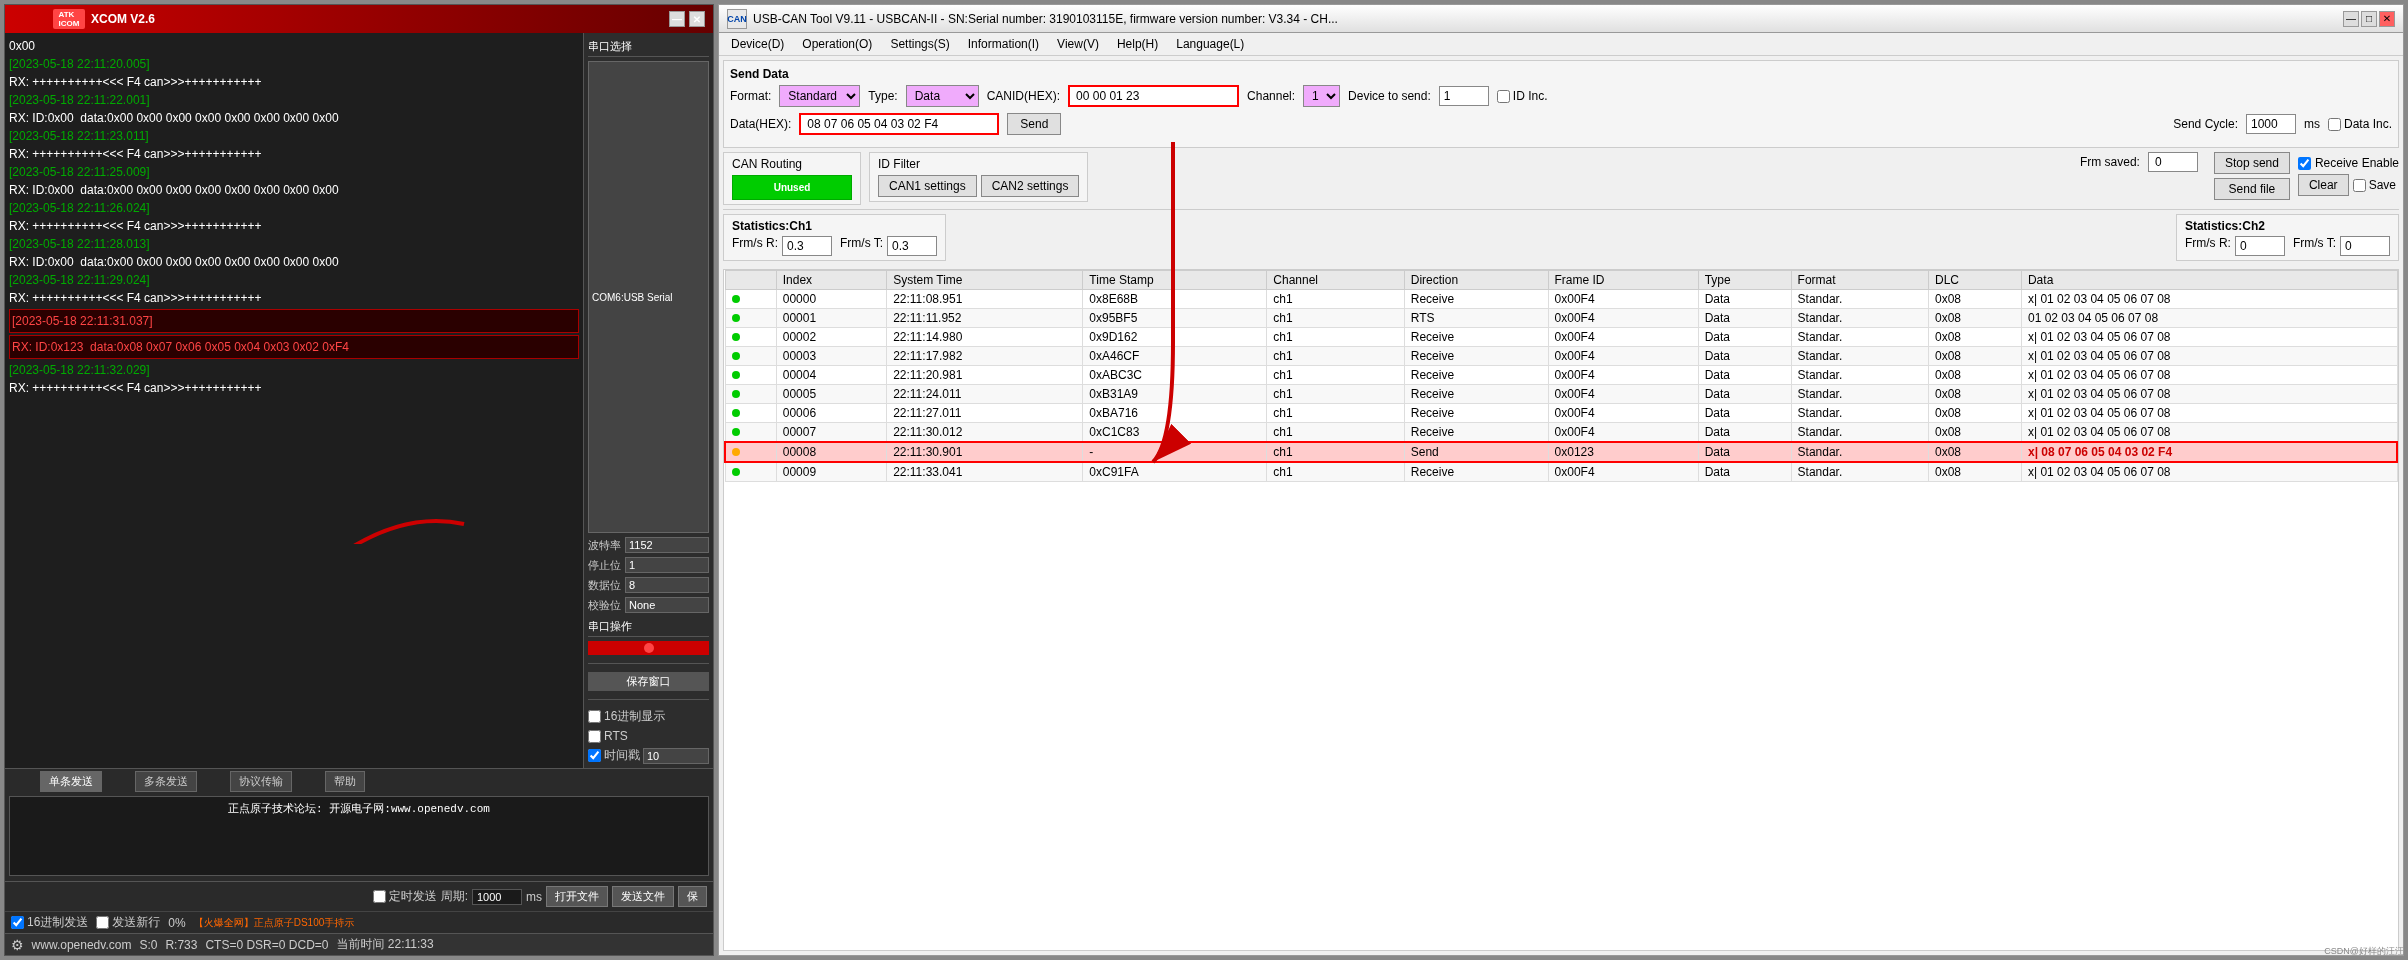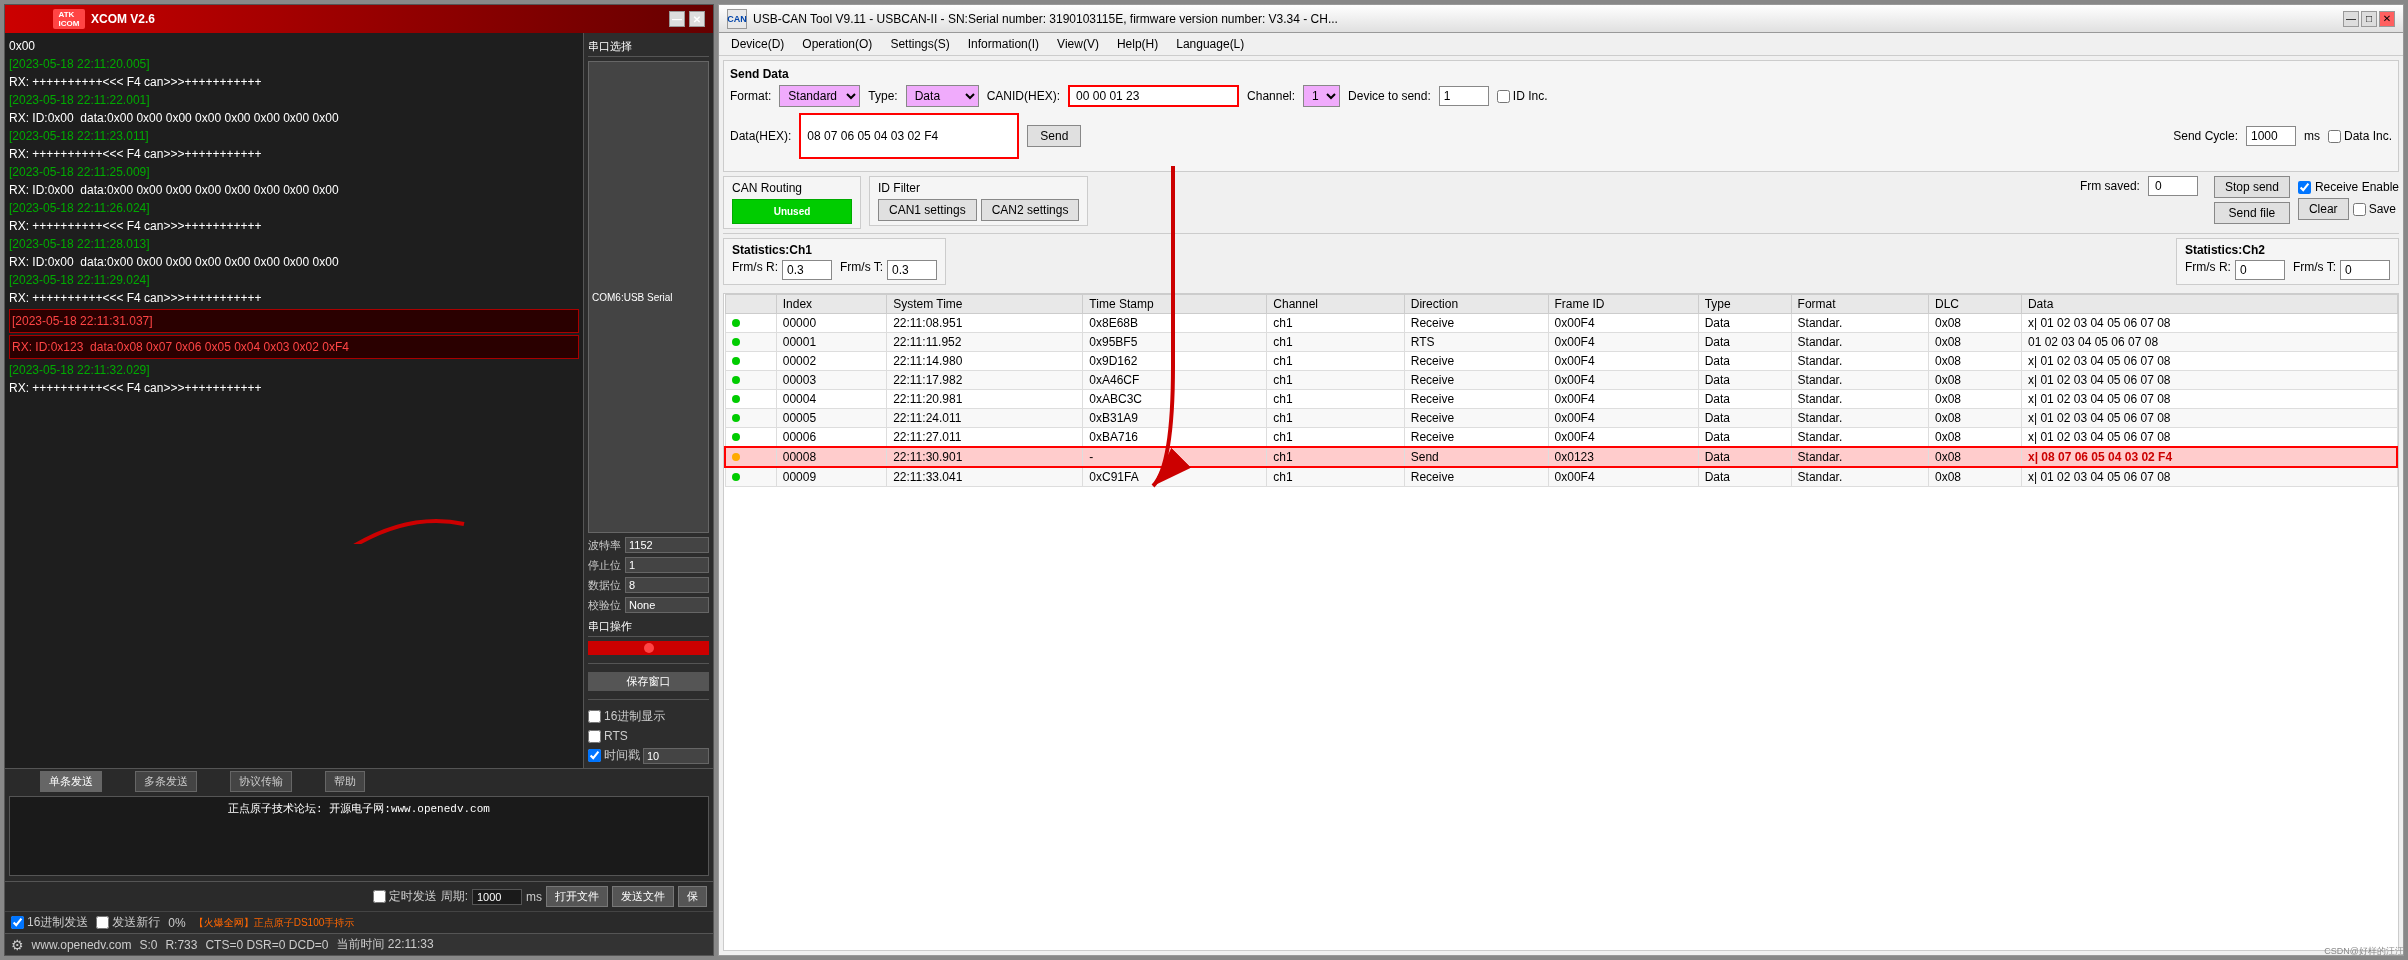--- a/index.html
+++ b/index.html
@@ -173,24 +173,24 @@
     .canid-box {
       background: white;
       border: 2px solid #f00;
       padding: 2px 6px;
       font-size: 12px;
       color: #000;
     }
     .data-hex-box {
       background: white;
       border: 2px solid #f00;
-      padding: 14px 6px;
+      padding: 2px 6px;
       font-size: 12px;
       color: #000;
-      width: 220px;
+      width: 200px;
     }
     .send-btn {
       background: #e0e0e0;
       border: 1px solid #888;
       padding: 3px 12px;
       font-size: 12px;
       cursor: pointer;
     }
     .small-input {
       width: 50px;
@@ -676,20 +676,33 @@
       <td>22:11:27.011</td>
       <td>0xBA716</td>
       <td>ch1</td>
       <td>Receive</td>
       <td>0x00F4</td>
       <td>Data</td>
       <td>Standar.</td>
       <td>0x08</td>
       <td style="">x| 01 02 03 04 05 06 07 08</td>
     </tr>
+                <tr class="odd">
+      <td><span style="width:8px;height:8px;background:#00cc00;border-radius:50%;display:inline-block;"></span></td>
+      <td>00007</td>
+      <td>22:11:30.012</td>
+      <td>0xC1C83</td>
+      <td>ch1</td>
+      <td>Receive</td>
+      <td>0x00F4</td>
+      <td>Data</td>
+      <td>Standar.</td>
+      <td>0x08</td>
+      <td style="">x| 01 02 03 04 05 06 07 08</td>
+    </tr>
                 <tr style="background: rgb(255, 204, 204); border: 2px solid red;">
       <td><span style="width:8px;height:8px;background:#ffaa00;border-radius:50%;display:inline-block;"></span></td>
       <td>00008</td>
       <td>22:11:30.901</td>
       <td>-</td>
       <td>ch1</td>
       <td>Send</td>
       <td>0x0123</td>
       <td>Data</td>
       <td>Standar.</td>

